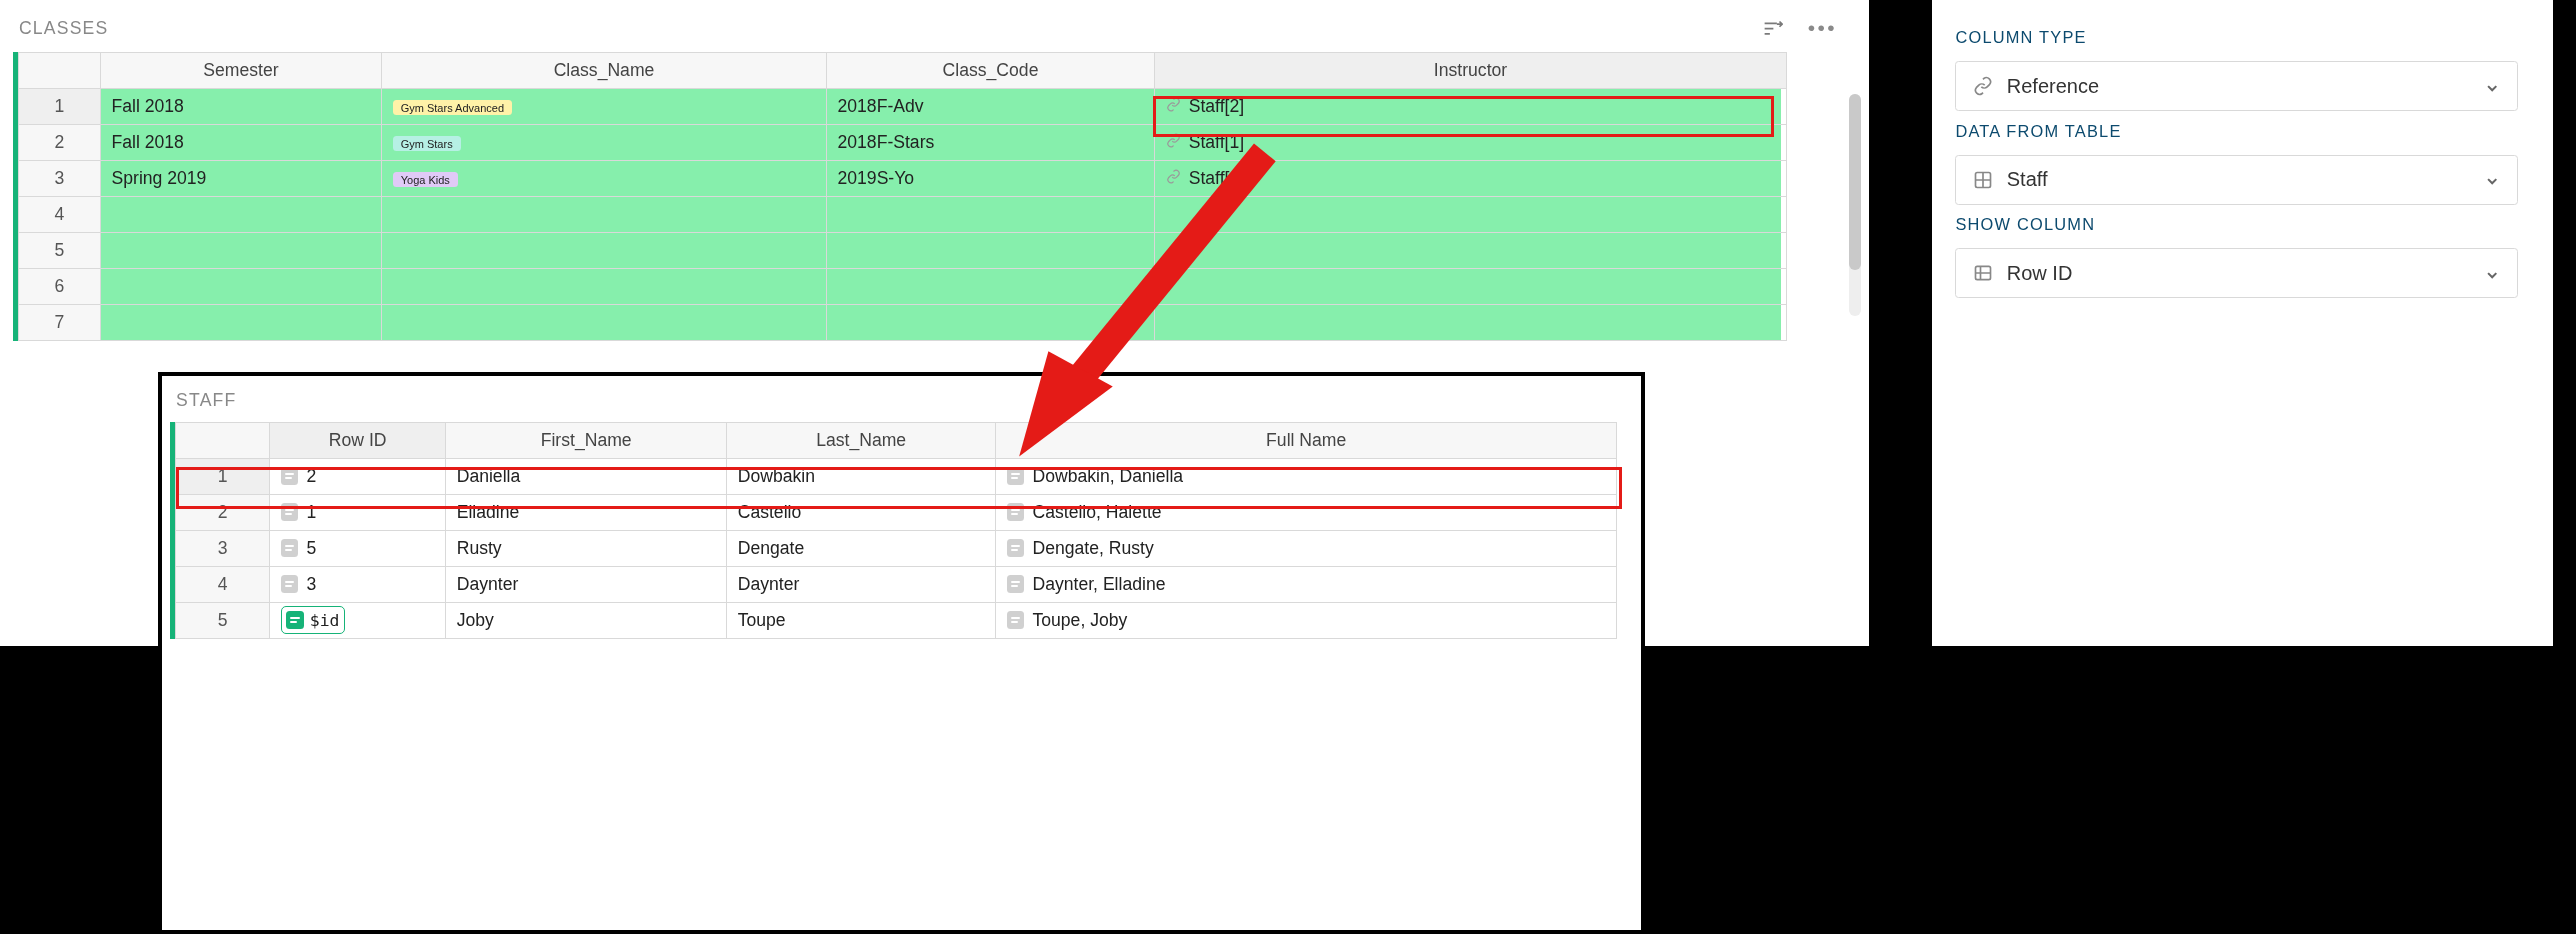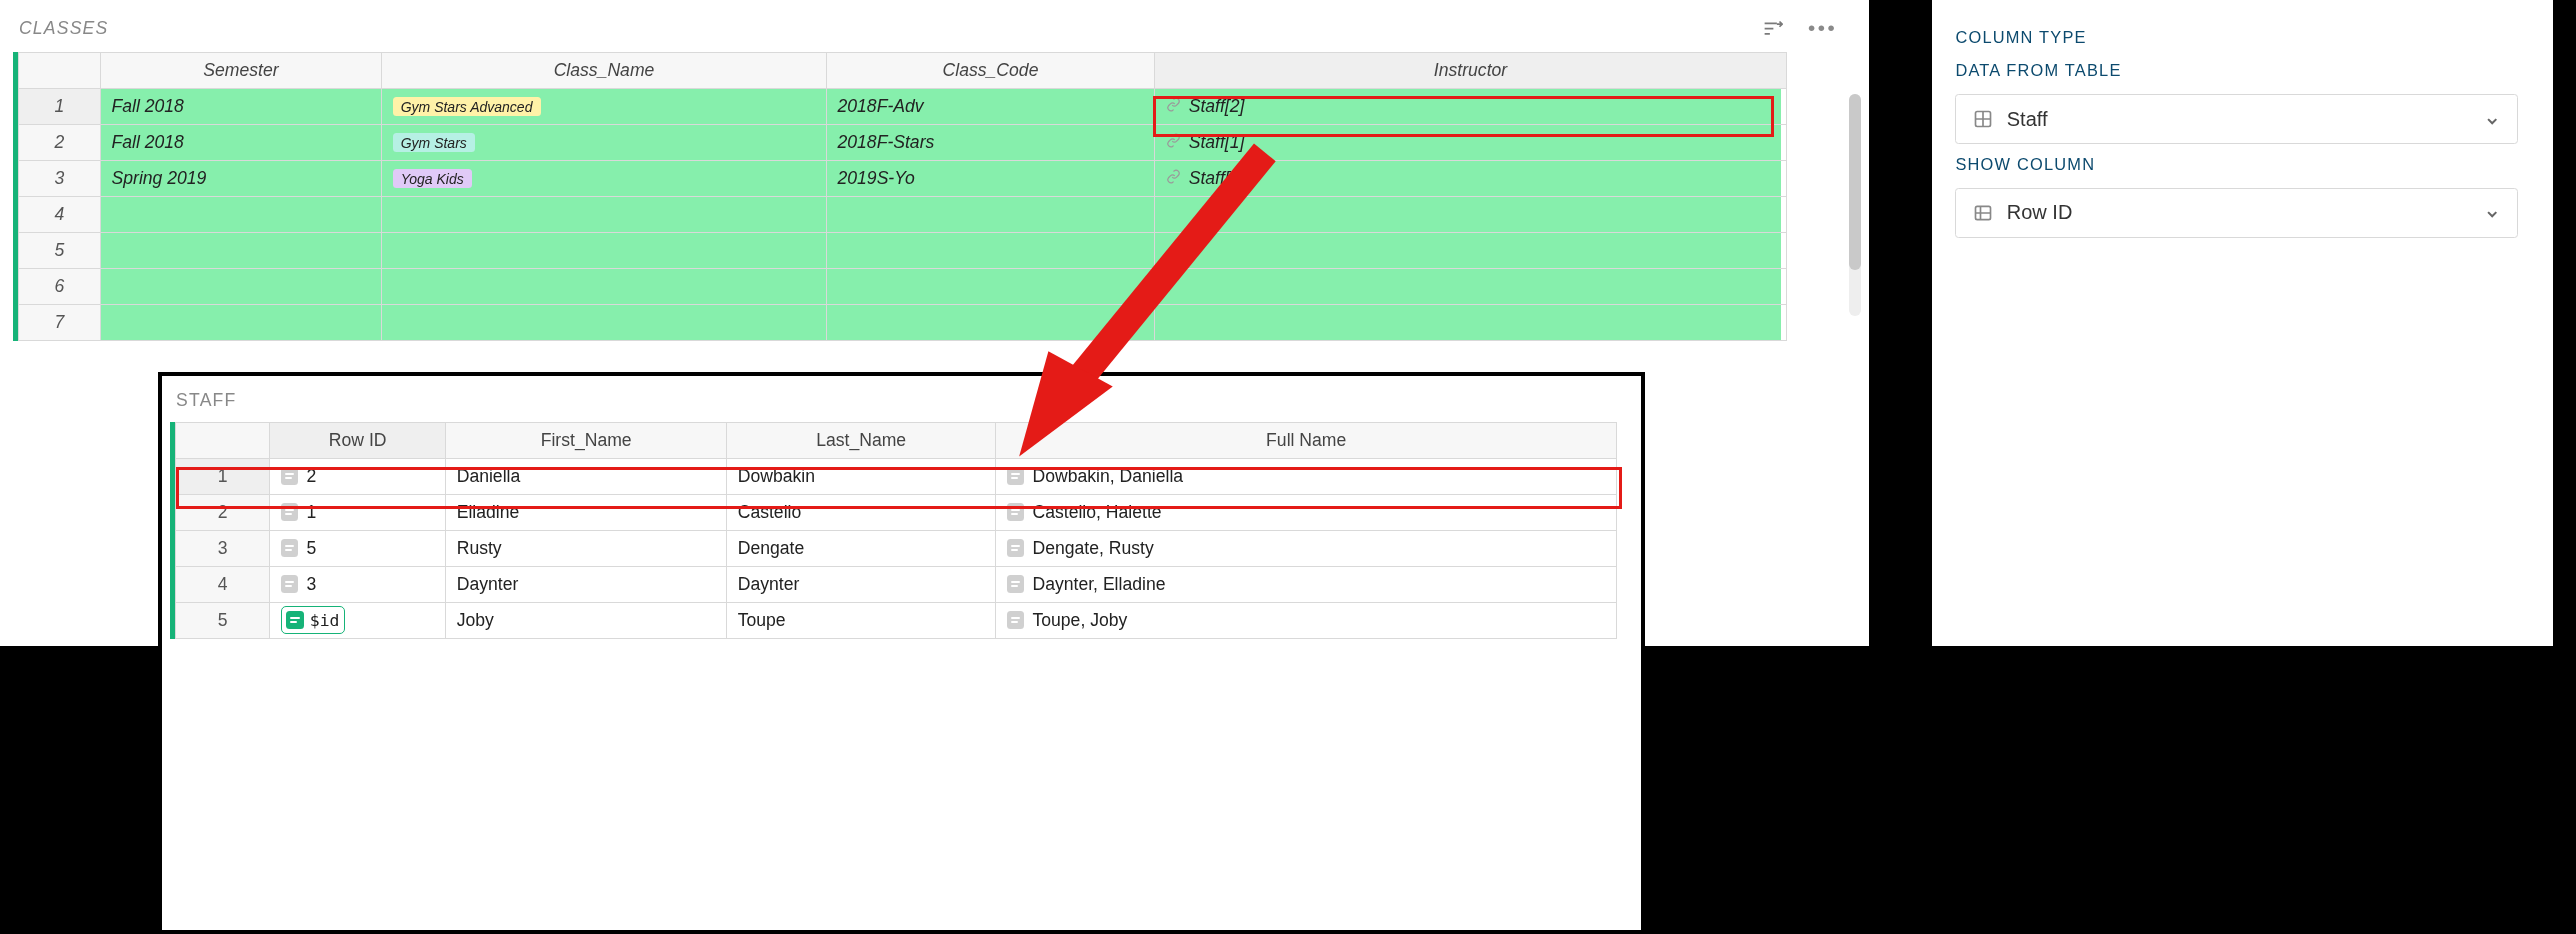--- a/index.html
+++ b/index.html
@@ -28,21 +28,20 @@
     width:2576px;
     height:935px;
   }
   
   .card{
     position:absolute;
     left:0; top:0;
     width:1869px;
     height:646px;
     background:#fff;
-    font-style:italic;
   }
   .card-inner{
     position:relative;
     width:100%; height:100%;
     padding:15px 29px 0 13px;
   }
   .title-row{
     display:flex;
     align-items:center;
     justify-content:space-between;
@@ -87,21 +86,21 @@
     text-align:center;
     color:#555;
     width:70px;
   }
   td.rownum.sel{background:var(--hdr-bg2);}
 
   .chip{
     display:inline-block;
     padding:1.2px 8.2px;
     border-radius:3.5px;
-    font-size:14px;
+    font-size:11px;
     text-align:right;
   }
   .chip.yellow{background:var(--chip-yellow);}
   .chip.teal{background:var(--chip-teal);}
   .chip.purple{background:var(--chip-purple);}
 
   .ref-cell{display:flex;align-items:center;gap:8.2px;}
   .link-ico svg{width:15px;height:15px;stroke:#9a9a9a;fill:none;}
   .card-ico{
     width:17.6px;height:17.6px;border-radius:3.5px;background:#d0d0d0;
@@ -415,20 +414,32 @@
   </div>
 
   <svg class="arrow" style="left:984px;top:129px;" width="316" height="351" viewBox="0 0 540 600">
     <defs></defs>
     <line x1="480" y1="40" x2="120" y2="480" stroke="#e41b17" stroke-width="48"></line>
     <polygon points="60,560 220,440 110,380" fill="#e41b17"></polygon>
   </svg>
 
   <div class="sidebar">
     <div class="sb-heading">COLUMN TYPE</div>
+    <div class="sb-select">
+      <span class="lead">
+        <svg class="ico" viewBox="0 0 24 24" stroke-width="2">
+            <path d="M10 13a5 5 0 0 0 7 0l3-3a5 5 0 0 0-7-7l-1 1"></path>
+            <path d="M14 11a5 5 0 0 0-7 0l-3 3a5 5 0 0 0 7 7l1-1"></path>
+          </svg>
+        <span>Reference</span>
+      </span>
+      <span class="chev"><svg viewBox="0 0 24 24" stroke-width="3">
+            <path d="M6 9l6 6 6-6"></path>
+          </svg></span>
+    </div>
 
     <div class="sb-heading">DATA FROM TABLE</div>
     <div class="sb-select">
       <span class="lead">
         <svg class="ico" viewBox="0 0 24 24" stroke-width="2">
             <rect x="3" y="3" width="18" height="18" rx="2"></rect>
             <path d="M3 12h18M12 3v18"></path>
           </svg>
         <span>Staff</span>
       </span>

